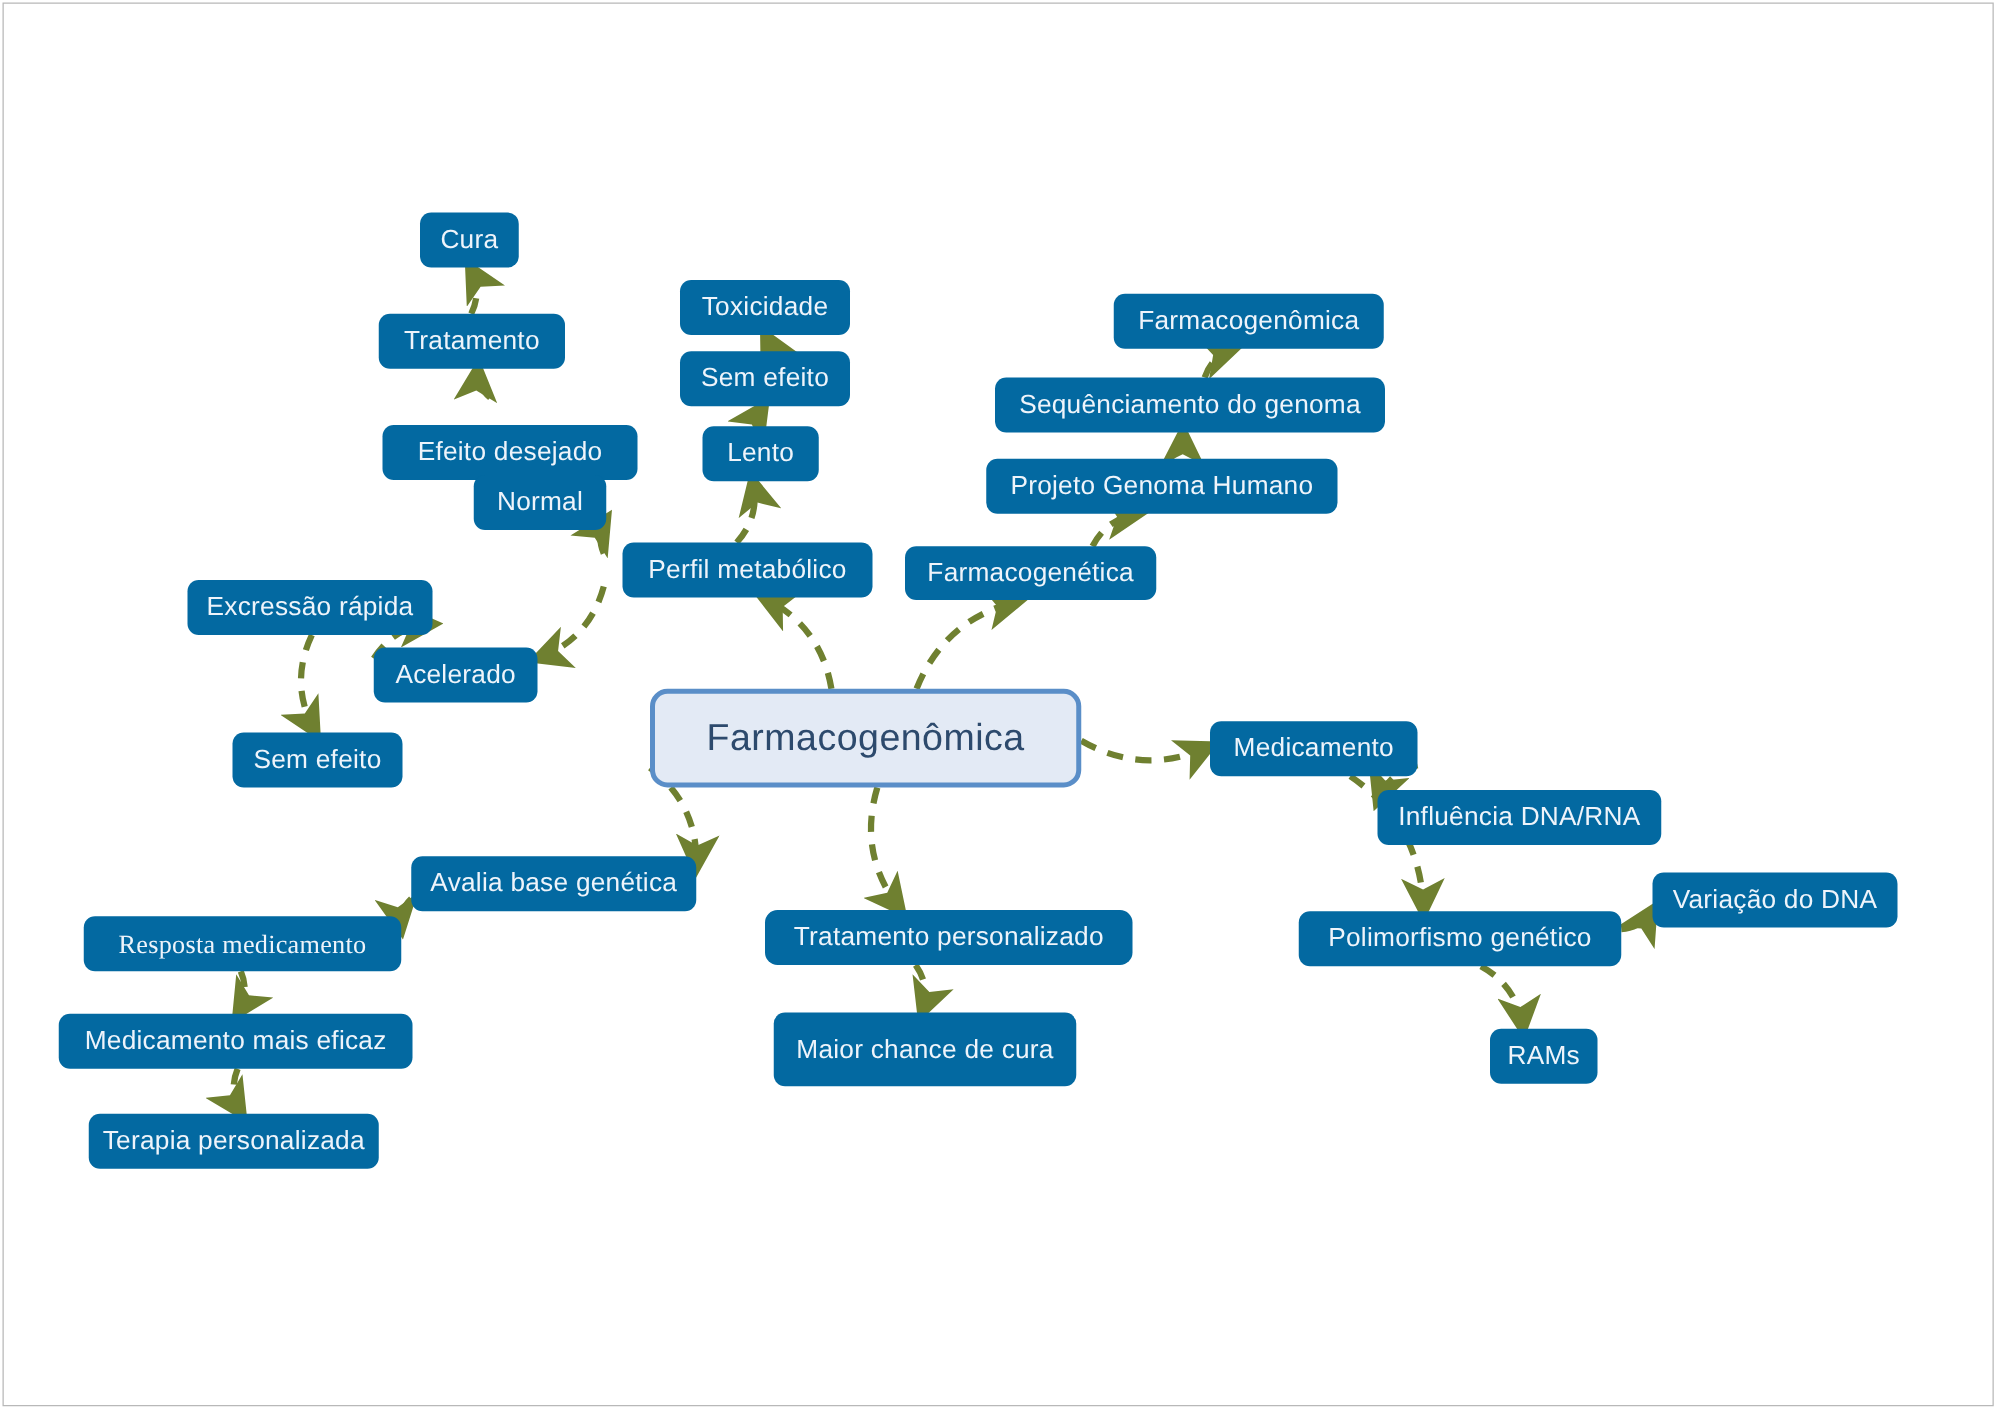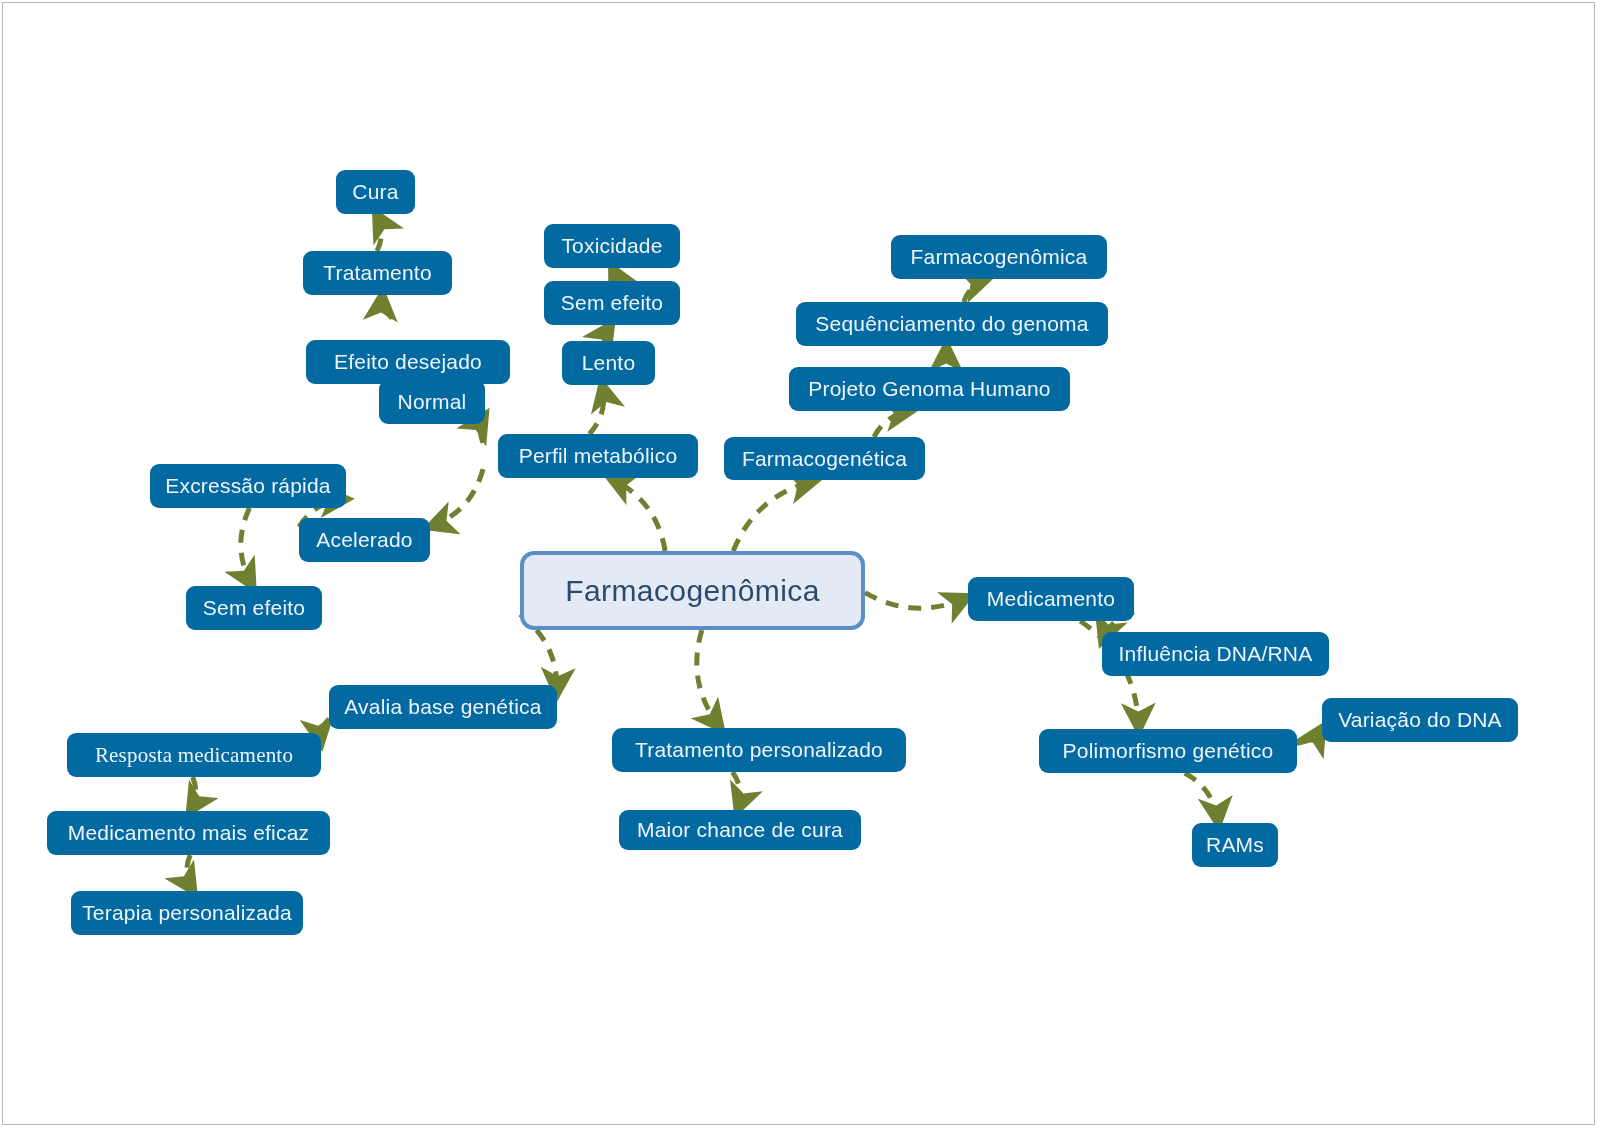--- a/index.html
+++ b/index.html
@@ -121,16 +121,16 @@
       <div class="node" style="left: 968px; top: 577px; width: 166px; height: 44px;">Medicamento</div>
       <div class="node" style="left: 1102px; top: 632px; width: 227px; height: 44px;">Influência DNA/RNA</div>
       <div class="node" style="left: 1322px; top: 698px; width: 196px; height: 44px;">Variação do DNA</div>
       <div class="node" style="left: 1039px; top: 729px; width: 258px; height: 44px;">Polimorfismo genético</div>
       <div class="node" style="left: 1192px; top: 823px; width: 86px; height: 44px;">RAMs</div>
       <div class="node" style="left: 329px; top: 685px; width: 228px; height: 44px;">Avalia base genética</div>
       <div class="node" style="left: 67px; top: 733px; width: 254px; height: 44px; font-family: Liberation Serif, serif;">Resposta medicamento</div>
       <div class="node" style="left: 47px; top: 811px; width: 283px; height: 44px;">Medicamento mais eficaz</div>
       <div class="node" style="left: 71px; top: 891px; width: 232px; height: 44px;">Terapia personalizada</div>
       <div class="node" style="left: 612px; top: 728px; width: 294px; height: 44px; border-radius: 10px;">Tratamento personalizado</div>
-      <div class="node" style="left: 619px; top: 810px; width: 242px; height: 40px; text-align: center;">Maior chance de cura</div>
+      <div class="node" style="left: 619px; top: 810px; width: 242px; height: 59px; text-align: center;">Maior chance de cura</div>
     </div>
 
 </div>
 
 </body></html>

